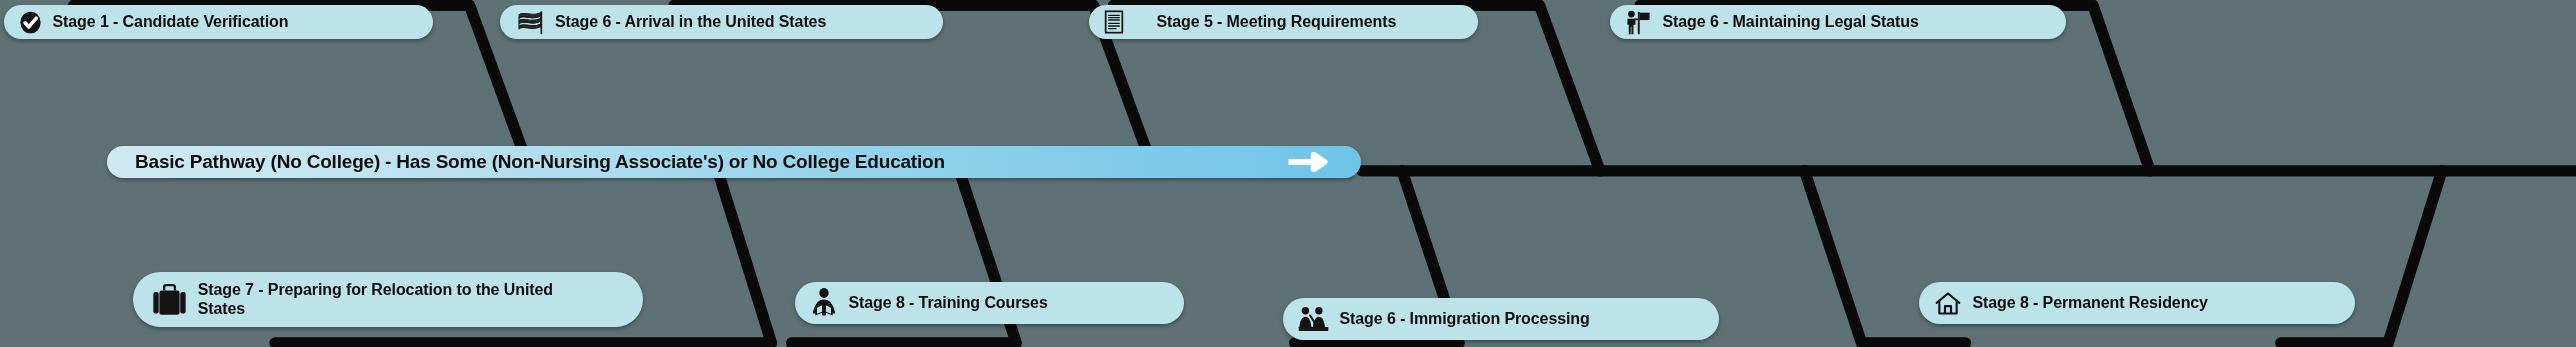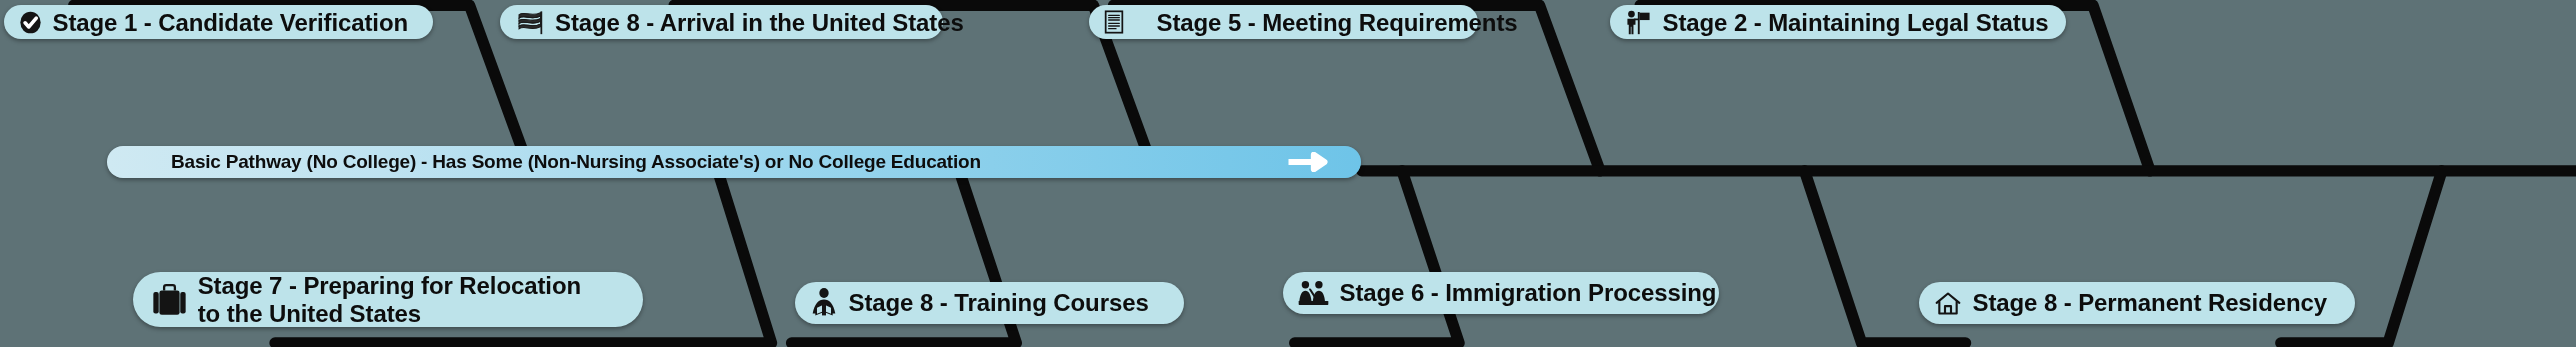--- a/index.html
+++ b/index.html
@@ -23,37 +23,37 @@
     box-sizing:border-box;
     padding:0 17.4px 0 14.8px;
     box-shadow:0 2px 4px rgba(0,0,0,.35);
     color:#0d0d0d;
   }
   .pill .ico{
     flex:0 0 auto;display:flex;align-items:center;justify-content:center;
     margin-right:10.7px;
   }
   .pill .txt{
-    font-size:24px;font-weight:700;letter-spacing:-0.1px;line-height:1.15;
+    font-size:16px;font-weight:700;letter-spacing:-0.1px;line-height:1.15;
     white-space:nowrap;
   }
   .pill .txt.wrap{white-space:normal;}
   .pill .txt .lead{font-weight:800;}
 
   
   #banner{
     position:absolute;z-index:4;
     left:107px;top:146px;width:1254px;height:32px;
     border-radius:670px;
     background:linear-gradient(90deg,#cfe9f2 0%,#bfe3f1 22%,#94d3ec 60%,#6ec4e8 100%);
     box-shadow:0 2px 4px rgba(0,0,0,.35);
     display:flex;align-items:center;
   }
   #banner .btxt{
-    margin-left:64px;
+    margin-left:28px;
     font-size:19px;font-weight:800;letter-spacing:-0.2px;white-space:nowrap;color:#0d0d0d;
   }
   #banner .barrow{
     position:absolute;right:31px;top:50%;transform:translateY(-50%);
     display:flex;align-items:center;
   }
 </style>
 </head>
 <body>
 
@@ -108,21 +108,21 @@
         <g stroke="#1a1a1a" stroke-width="1.5" fill="none">
           <path d="M6 7 C14 1, 24 11, 38 4 L38 9 C24 16, 14 6, 6 12 Z" fill="#2a2a2a"></path>
           <path d="M6 12 C14 6, 24 16, 38 9 L38 13 C24 20, 14 10, 6 16 Z" fill="none"></path>
           <path d="M6 16 C14 10, 24 20, 38 13 L38 17 C24 24, 14 14, 6 20 Z" fill="#2a2a2a"></path>
           <path d="M6 20 C14 14, 24 24, 38 17 L38 21 C24 28, 14 18, 6 24 Z" fill="none"></path>
           <path d="M6 24 C14 18, 24 28, 38 21 L38 25 C24 32, 14 22, 6 28 Z" fill="#2a2a2a"></path>
         </g>
         <rect x="38" y="2" width="2.6" height="34" fill="#1a1a1a"></rect>
       </svg>
     </span>
-    <span class="txt">Stage 8 - Arrival in the United States</span>
+    <span class="txt">Stage 6 - Arrival in the United States</span>
   </div>
 
   <div class="pill" style="left:1089px;top:5.4px;width:389px;height:34px;gap:22px;">
     <span class="ico">
       <svg width="20" height="24" viewBox="0 0 30 36" aria-hidden="true">
         <rect x="2.5" y="2" width="25" height="32" fill="none" stroke="#141414" stroke-width="2.6"></rect>
         <g stroke="#141414" stroke-width="2" stroke-linecap="round">
           <path d="M7 8 H23 M7 11.5 H23 M7 15 H23"></path>
           <path d="M7 20 H23 M7 24 H23 M7 28 H18"></path>
         </g>
@@ -134,21 +134,21 @@
   <div class="pill" style="left:1610px;top:5.4px;width:456px;height:34px;">
     <span class="ico">
       <svg width="27" height="25.5" viewBox="0 0 40 38" aria-hidden="true">
         <circle cx="9.5" cy="6" r="5" fill="#141414"></circle>
         <path d="M3.5 13 H15.5 V22 H12.5 V36 H9.5 V25 H8.5 V36 H5.5 V22 H3.5 Z" fill="#141414"></path>
         <path d="M14 14 H19.5" stroke="#141414" stroke-width="2.6" stroke-linecap="round"></path>
         <rect x="19" y="3" width="2.8" height="33" fill="#141414"></rect>
         <rect x="21.5" y="4" width="15" height="11" fill="#141414"></rect>
       </svg>
     </span>
-    <span class="txt">Stage 2 - Maintaining Legal Status</span>
+    <span class="txt">Stage 6 - Maintaining Legal Status</span>
   </div>
 
   <div class="pill" style="left:133px;top:272px;width:510px;height:55px;padding-left:19px;">
     <span class="ico">
       <svg width="35" height="34" viewBox="0 0 52 50" aria-hidden="true">
         <path d="M18 11 V6 a3 3 0 0 1 3-3 h10 a3 3 0 0 1 3 3 v5" fill="none" stroke="#141414" stroke-width="3.4"></path>
         <rect x="2" y="13" width="8" height="32" rx="3" fill="#141414"></rect>
         <rect x="42" y="13" width="8" height="32" rx="3" fill="#141414"></rect>
         <rect x="11" y="11" width="30" height="36" rx="3.5" fill="#141414"></rect>
       </svg>
@@ -162,21 +162,21 @@
         <ellipse cx="21" cy="7.5" rx="7" ry="7.5" fill="#141414"></ellipse>
         <path d="M21 17 C13 17 7 23 4 38 L13 38 L13 30 L21 27 L29 30 L29 38 L38 38 C35 23 29 17 21 17 Z" fill="#141414"></path>
         <path d="M21 23 L8 29 L8 41 L21 36 L34 41 L34 29 Z" fill="#141414"></path>
         <path d="M21 24.5 L10.5 29.5 L10.5 38.5 L21 34.5 L31.5 38.5 L31.5 29.5 Z" fill="#bde3ea"></path>
         <rect x="18" y="24" width="6" height="17" fill="#141414"></rect>
       </svg>
     </span>
     <span class="txt">Stage 8 - Training Courses</span>
   </div>
 
-  <div class="pill" style="left:1283px;top:272px;width:436px;height:42px;">
+  <div class="pill" style="left:1283px;top:298px;width:436px;height:42px;">
     <span class="ico">
       <svg width="31" height="27" viewBox="0 0 46 40" aria-hidden="true">
         <circle cx="11" cy="7" r="5.5" fill="#141414"></circle>
         <circle cx="31" cy="7" r="5.5" fill="#141414"></circle>
         <path d="M2 31 C3 22 6 16 11 16 C16 16 19 22 20 31 Z" fill="#141414"></path>
         <path d="M22 31 C23 22 26 16 31 16 C36 16 39 22 40 31 Z" fill="#141414"></path>
         <path d="M18 14 L25 25" stroke="#141414" stroke-width="3" stroke-linecap="round"></path>
         <rect x="1" y="31" width="44" height="6" rx="1" fill="#141414"></rect>
       </svg>
     </span>

